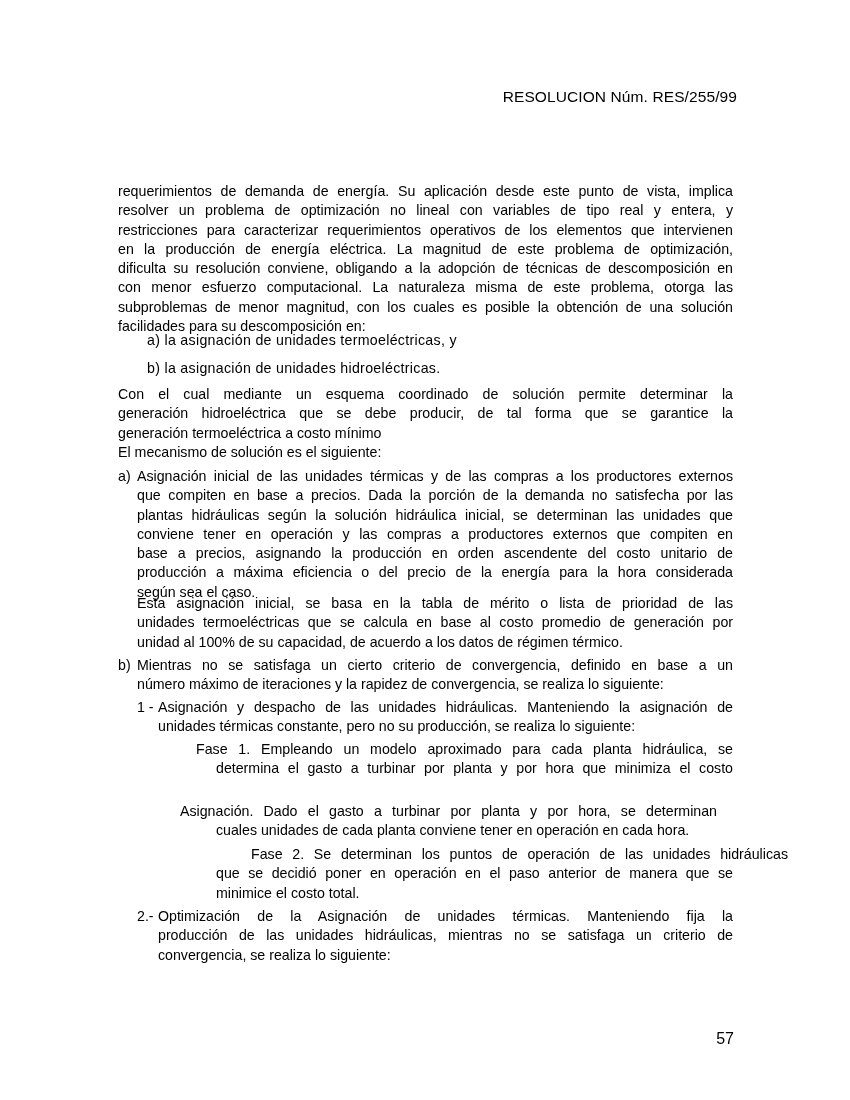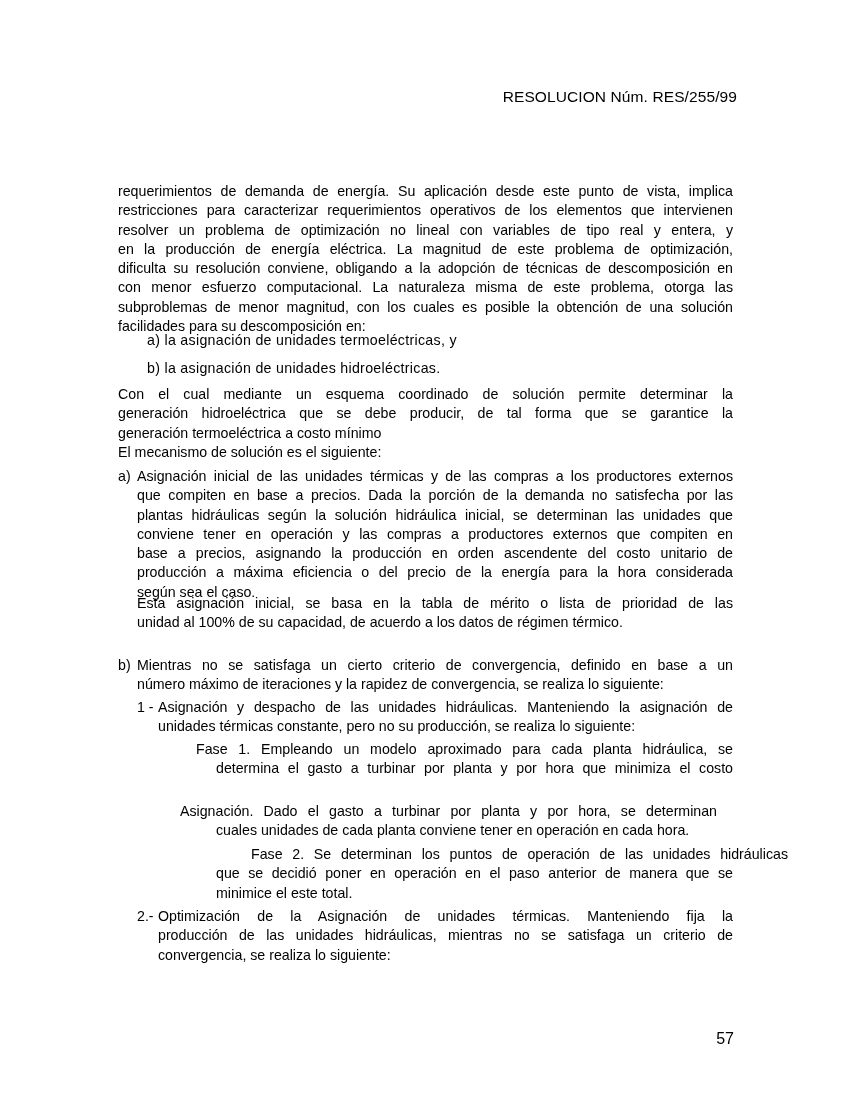--- a/index.html
+++ b/index.html
@@ -11,22 +11,22 @@
   .jl { display:block; height:19.3px; overflow:hidden; }
   .jl::after { content:""; display:inline-block; width:100%; }
 </style>
 </head>
 <body>
 
 <div class="hdr">RESOLUCION Núm. RES/255/99</div>
 
 <div class="blk" style="top:182px; left:118px; width:615px;">
   <div class="jl">requerimientos de demanda de energía.  Su aplicación desde este punto de vista, implica</div>
+  <div class="jl">resolver un problema de optimización no lineal con variables de tipo real y entera, y</div>
   <div class="jl">restricciones para caracterizar requerimientos operativos de los elementos que intervienen</div>
-  <div class="jl">resolver un problema de optimización no lineal con variables de tipo real y entera, y</div>
   <div class="jl">en la producción de energía eléctrica.  La magnitud de este problema de optimización,</div>
   <div class="jl">dificulta su resolución conviene, obligando a la adopción de técnicas de descomposición en</div>
   <div class="jl">con menor esfuerzo computacional.  La naturaleza misma de este problema, otorga las</div>
   <div class="jl">subproblemas de menor magnitud, con los cuales es posible la obtención de una solución</div>
   <div class="jl last-line">facilidades para su descomposición en:</div>
 </div>
 
 <div class="blk" style="top:331px; left:147px; width:500px; letter-spacing:0.3px;">
   <div style="height:28px;">a) la asignación de unidades termoeléctricas, y</div>
   <div>b) la asignación de unidades hidroeléctricas.</div>
@@ -47,20 +47,21 @@
 <div class="blk" style="top:486.3px; left:137px; width:596px;">
   <div class="jl">que compiten en base a precios.  Dada la porción de la demanda no satisfecha por las</div>
   <div class="jl">plantas hidráulicas según la solución hidráulica inicial, se determinan las unidades que</div>
   <div class="jl">conviene tener en operación y las compras a productores externos que compiten en</div>
   <div class="jl">base a precios, asignando la producción en orden ascendente del costo unitario de</div>
   <div class="jl">producción a máxima eficiencia o del precio de la energía para la hora considerada</div>
   <div class="jl last-line">según sea el caso.</div>
 </div>
 <div class="blk" style="top:594px; left:137px; width:596px;">
   <div class="jl">Esta asignación inicial, se basa en la tabla de mérito o lista de prioridad de las</div>
+  <div class="jl">unidades termoeléctricas que se calcula en base al costo promedio de generación por</div>
   <div class="jl last-line">unidad al 100% de su capacidad, de acuerdo a los datos de régimen térmico.</div>
 </div>
 
 <div class="blk" style="top:656px; left:118px;">b)</div>
 <div class="blk" style="top:656px; left:137px; width:596px;">
   <div class="jl">Mientras no se satisfaga un cierto criterio de convergencia, definido en base a un</div>
   <div class="jl last-line">número máximo de iteraciones y la rapidez de convergencia, se realiza lo siguiente:</div>
 </div>
 
 <div class="blk" style="top:698px; left:137px;">1 -</div>
@@ -81,21 +82,21 @@
 </div>
 <div class="blk" style="top:821.3px; left:216px; width:517px;">
   <div class="jl last-line">cuales unidades de cada planta conviene tener en operación en cada hora.</div>
 </div>
 
 <div class="blk" style="top:845px; left:209px; width:537px;margin-left:42px;">
   <div class="jl">Fase 2. Se determinan los puntos de operación de las unidades hidráulicas</div>
 </div>
 <div class="blk" style="top:864.3px; left:216px; width:517px;">
   <div class="jl">que se decidió poner en operación en el paso anterior de manera que se</div>
-  <div class="jl last-line">minimice el este total.</div>
+  <div class="jl last-line">minimice el costo total.</div>
 </div>
 
 <div class="blk" style="top:907px; left:137px;">2.-</div>
 <div class="blk" style="top:907px; left:158px; width:575px;">
   <div class="jl">Optimización de la Asignación de unidades térmicas.  Manteniendo fija la</div>
   <div class="jl">producción de las unidades hidráulicas, mientras no se satisfaga un criterio de</div>
   <div class="jl last-line">convergencia, se realiza lo siguiente:</div>
 </div>
 
 <div class="pg">57</div>

